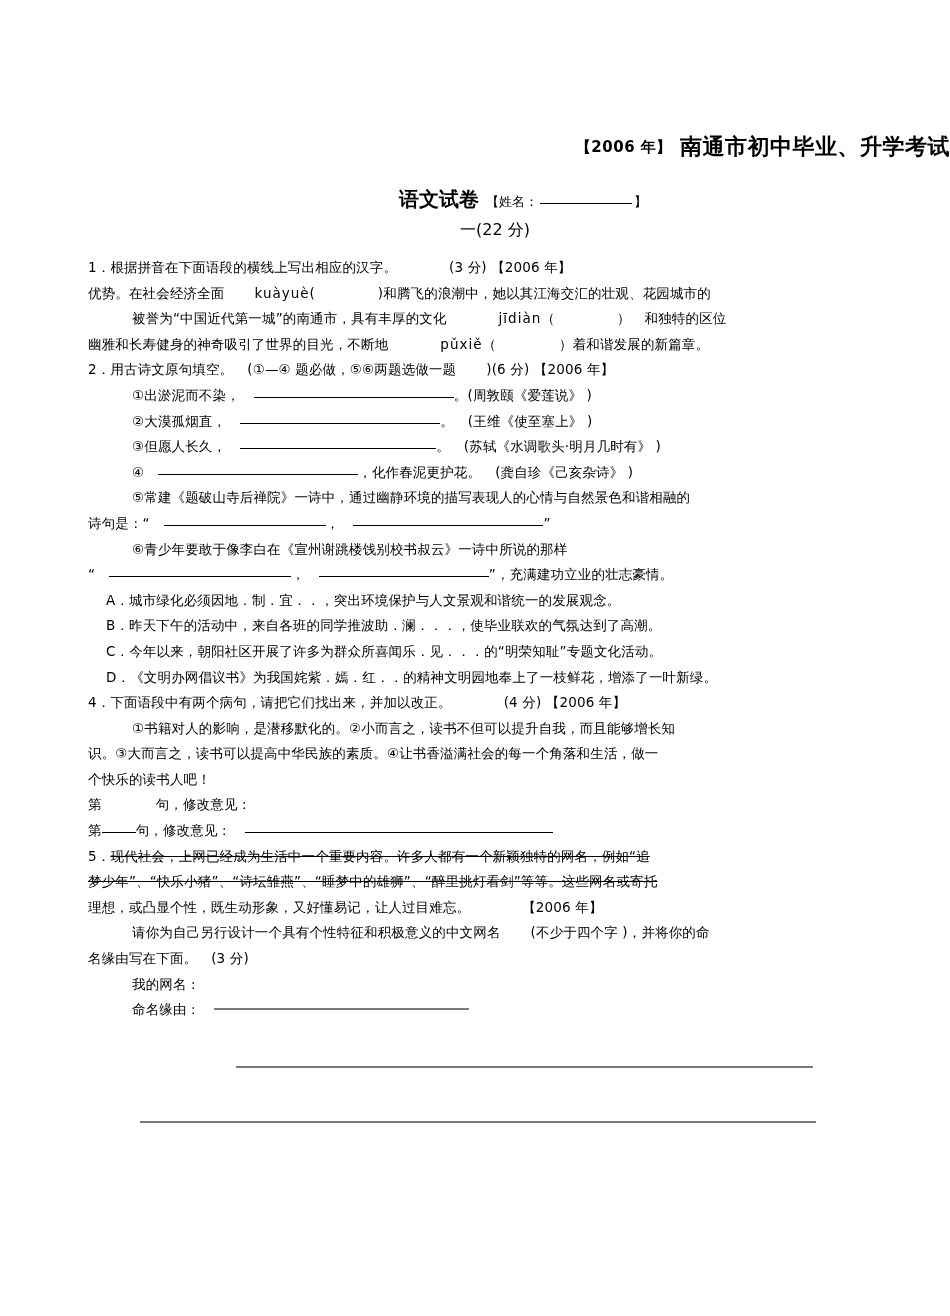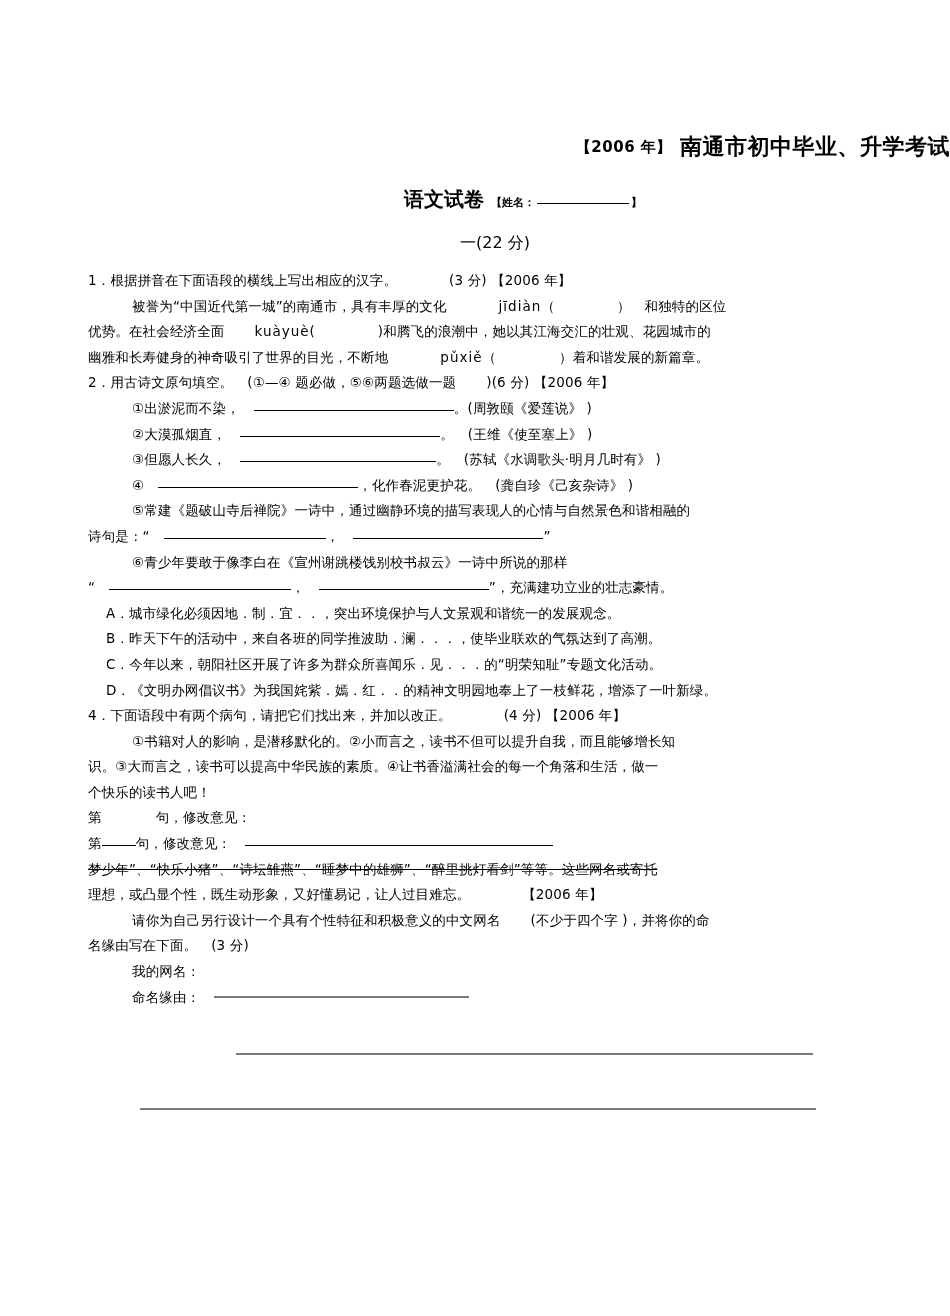--- a/index.html
+++ b/index.html
@@ -41,35 +41,34 @@
   }
   .subtitle {
     text-align: center;
     font-size: 20px;
     font-weight: 700;
     line-height: 30px;
     margin-top: 22px;
     padding-left: 96px;
   }
   .subtitle .nm {
-    font-size: 11px;
-    font-weight: 700;
+    font-size: 13px;
+    font-weight: 400;
   }
   .subtitle .nameline {
     display: inline-block;
     width: 92px;
     border-bottom: 1.4px solid #000;
     vertical-align: 2px;
     margin: 0 2px;
   }
   .section-head {
     text-align: center;
     font-size: 16px;
     line-height: 26px;
-    margin-top: 12px;
     padding-left: 40px;
   }
   
   .body {
     position: relative;
     padding: 0 80px 0 88px;
     margin-top: 12px;
   }
   .ln {
     font-size: 13.5px;
@@ -128,25 +127,25 @@
     </div>
     <div class="section-head">一(22 分)</div>
   </div>
 
   <div class="body">
 
     <div class="ln">
       <span>1．根据拼音在下面语段的横线上写出相应的汉字。</span><span class="gap-l"></span><span>(3 分)</span>
       <span>【2006 年】</span>
     </div>
+    <div class="ln">
+      <span>优势。在社会经济全面</span><span class="gap-m"></span><span class="pinyin">kuàyuè(</span><span class="paren-gap"></span><span>)和腾飞的浪潮中，她以其江海交汇的壮观、花园城市的</span>
+    </div>
     <div class="ln ind3">
       <span>被誉为“中国近代第一城”的南通市，具有丰厚的文化</span><span class="gap-l"></span><span class="pinyin">jīdiàn</span><span>（</span><span class="paren-gap"></span><span>）</span><span class="gap-s"></span><span>和独特的区位</span>
-    </div>
-    <div class="ln">
-      <span>优势。在社会经济全面</span><span class="gap-m"></span><span class="pinyin">kuàyuè(</span><span class="paren-gap"></span><span>)和腾飞的浪潮中，她以其江海交汇的壮观、花园城市的</span>
     </div>
     <div class="ln">
       <span>幽雅和长寿健身的神奇吸引了世界的目光，不断地</span><span class="gap-l"></span><span class="pinyin">pǔxiě（</span><span class="paren-gap"></span><span>）着和谐发展的新篇章。</span>
     </div>
 
     <div class="ln">
       <span>2．用古诗文原句填空。</span><span class="gap-s"></span><span>(①—④ 题必做，⑤⑥两题选做一题</span><span class="gap-m"></span><span>)(6 分)</span>
       <span>【2006 年】</span>
     </div>
 
@@ -186,20 +185,23 @@
     <div class="ln">识。③大而言之，读书可以提高中华民族的素质。④让书香溢满社会的每一个角落和生活，做一</div>
     <div class="ln">个快乐的读书人吧！</div>
     <div class="ln">
       <span>第</span><span class="blank-box"></span><span>句，修改意见：</span>
     </div>
     <div class="ln">
       <span>第</span><span class="rule r-short"></span><span>句，修改意见：</span><span class="gap-s"></span><span class="rule r-mid"></span>
     </div>
 
     <div class="ln">
+      <span>5．</span><span class="strike">现代社会，上网已经成为生活中一个重要内容。许多人都有一个新颖独特的网名，例如“追</span>
+    </div>
+    <div class="ln">
       <span class="strike">梦少年”、“快乐小猪”、“诗坛雏燕”、“睡梦中的雄狮”、“醉里挑灯看剑”等等。这些网名或寄托</span>
     </div>
     <div class="ln">
       <span>理想，或凸显个性，既生动形象，又好懂易记，让人过目难忘。</span><span class="gap-l"></span><span>【2006 年】</span>
     </div>
     <div class="ln ind3">
       <span>请你为自己另行设计一个具有个性特征和积极意义的中文网名</span><span class="gap-m"></span><span>(不少于四个字 )，并将你的命</span>
     </div>
     <div class="ln">
       <span>名缘由写在下面。</span><span class="gap-s"></span><span>(3 分)</span>

